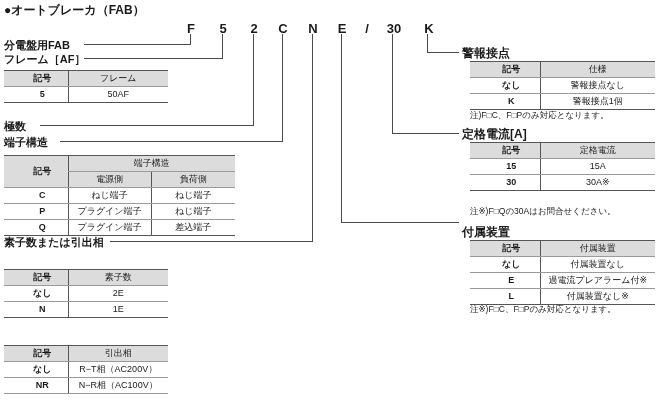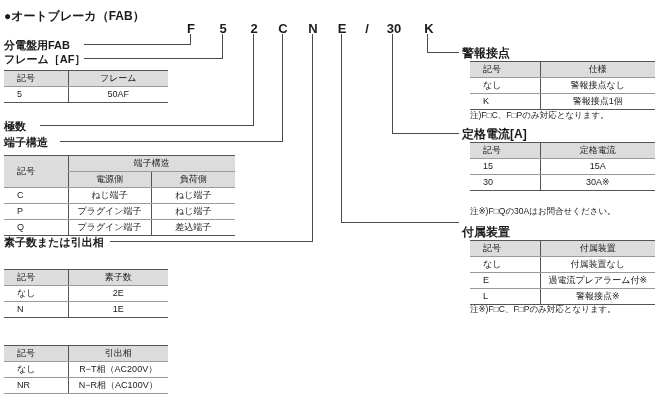--- a/index.html
+++ b/index.html
@@ -6,21 +6,21 @@
   body{
     width:668px;height:410px;position:relative;overflow:hidden;
     background:#ffffff;
     font-family:"Liberation Sans","DejaVu Sans",sans-serif;
     color:#1a1a1a;
     -webkit-font-smoothing:none;
   }
   .abs{position:absolute;}
 
   
-  #title{left:4px;top:8px;font-size:12px;font-weight:bold;letter-spacing:0px;white-space:nowrap;}
+  #title{left:4px;top:2px;font-size:12px;font-weight:bold;letter-spacing:0px;white-space:nowrap;}
 
   
   .code-char{
     font-size:13px;font-weight:bold;text-align:center;white-space:nowrap;
     top:21px;width:22px;
   }
 
   
   .ln-h{background:#4a4a4a;height:1px;}
   .ln-v{background:#4a4a4a;width:1px;}
@@ -37,21 +37,21 @@
     font-size:9px;background:#fff;
   }
   table.t th, table.t td{
     border-top:1px solid #9a9a9a;
     border-bottom:1px solid #9a9a9a;
     padding:0;height:15px;line-height:15px;
     font-weight:normal;text-align:center;vertical-align:middle;
     overflow:hidden;white-space:nowrap;
   }
   table.t th{background:#dcdcdc;font-size:9px;}
-  table.t .lcell{text-align:left;padding-left:13px;}
+  table.t .lcell{text-align:center;padding-left:13px;font-weight:bold;}
   table.t .vdiv{border-left:1px solid #555;}
   table.t tr.head-row th{border-top:1px solid #555;border-bottom:1px solid #9a9a9a;}
   table.t tr.last-row td{border-bottom:1px solid #555;}
 </style>
 </head>
 <body>
 
 <div class="abs" id="title">●オートブレーカ（FAB）</div>
 
 <div>
@@ -251,17 +251,17 @@
     <tr>
       <td class="lcell">なし</td>
       <td class="vdiv">付属装置なし</td>
     </tr>
     <tr>
       <td class="lcell">E</td>
       <td class="vdiv">過電流プレアラーム付※</td>
     </tr>
     <tr class="last-row">
       <td class="lcell">L</td>
-      <td class="vdiv">警報接点※</td>
+      <td class="vdiv">付属装置なし※</td>
     </tr>
   </tbody>
 </table>
 <div class="abs note" style="left:470px;top:304px">注※)F□C、F□Pのみ対応となります。</div>
 
 </body></html>

